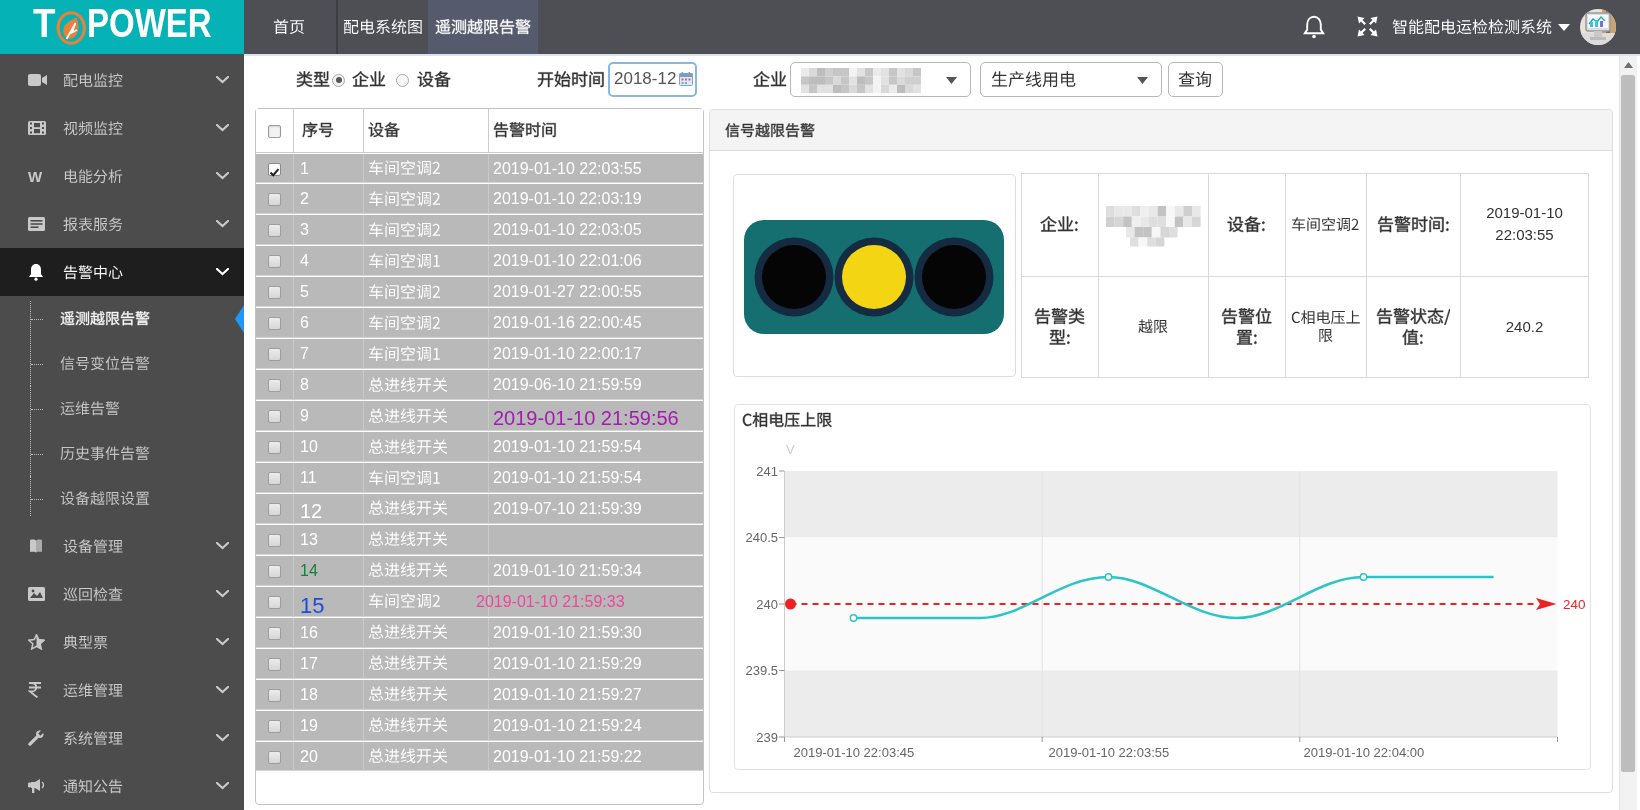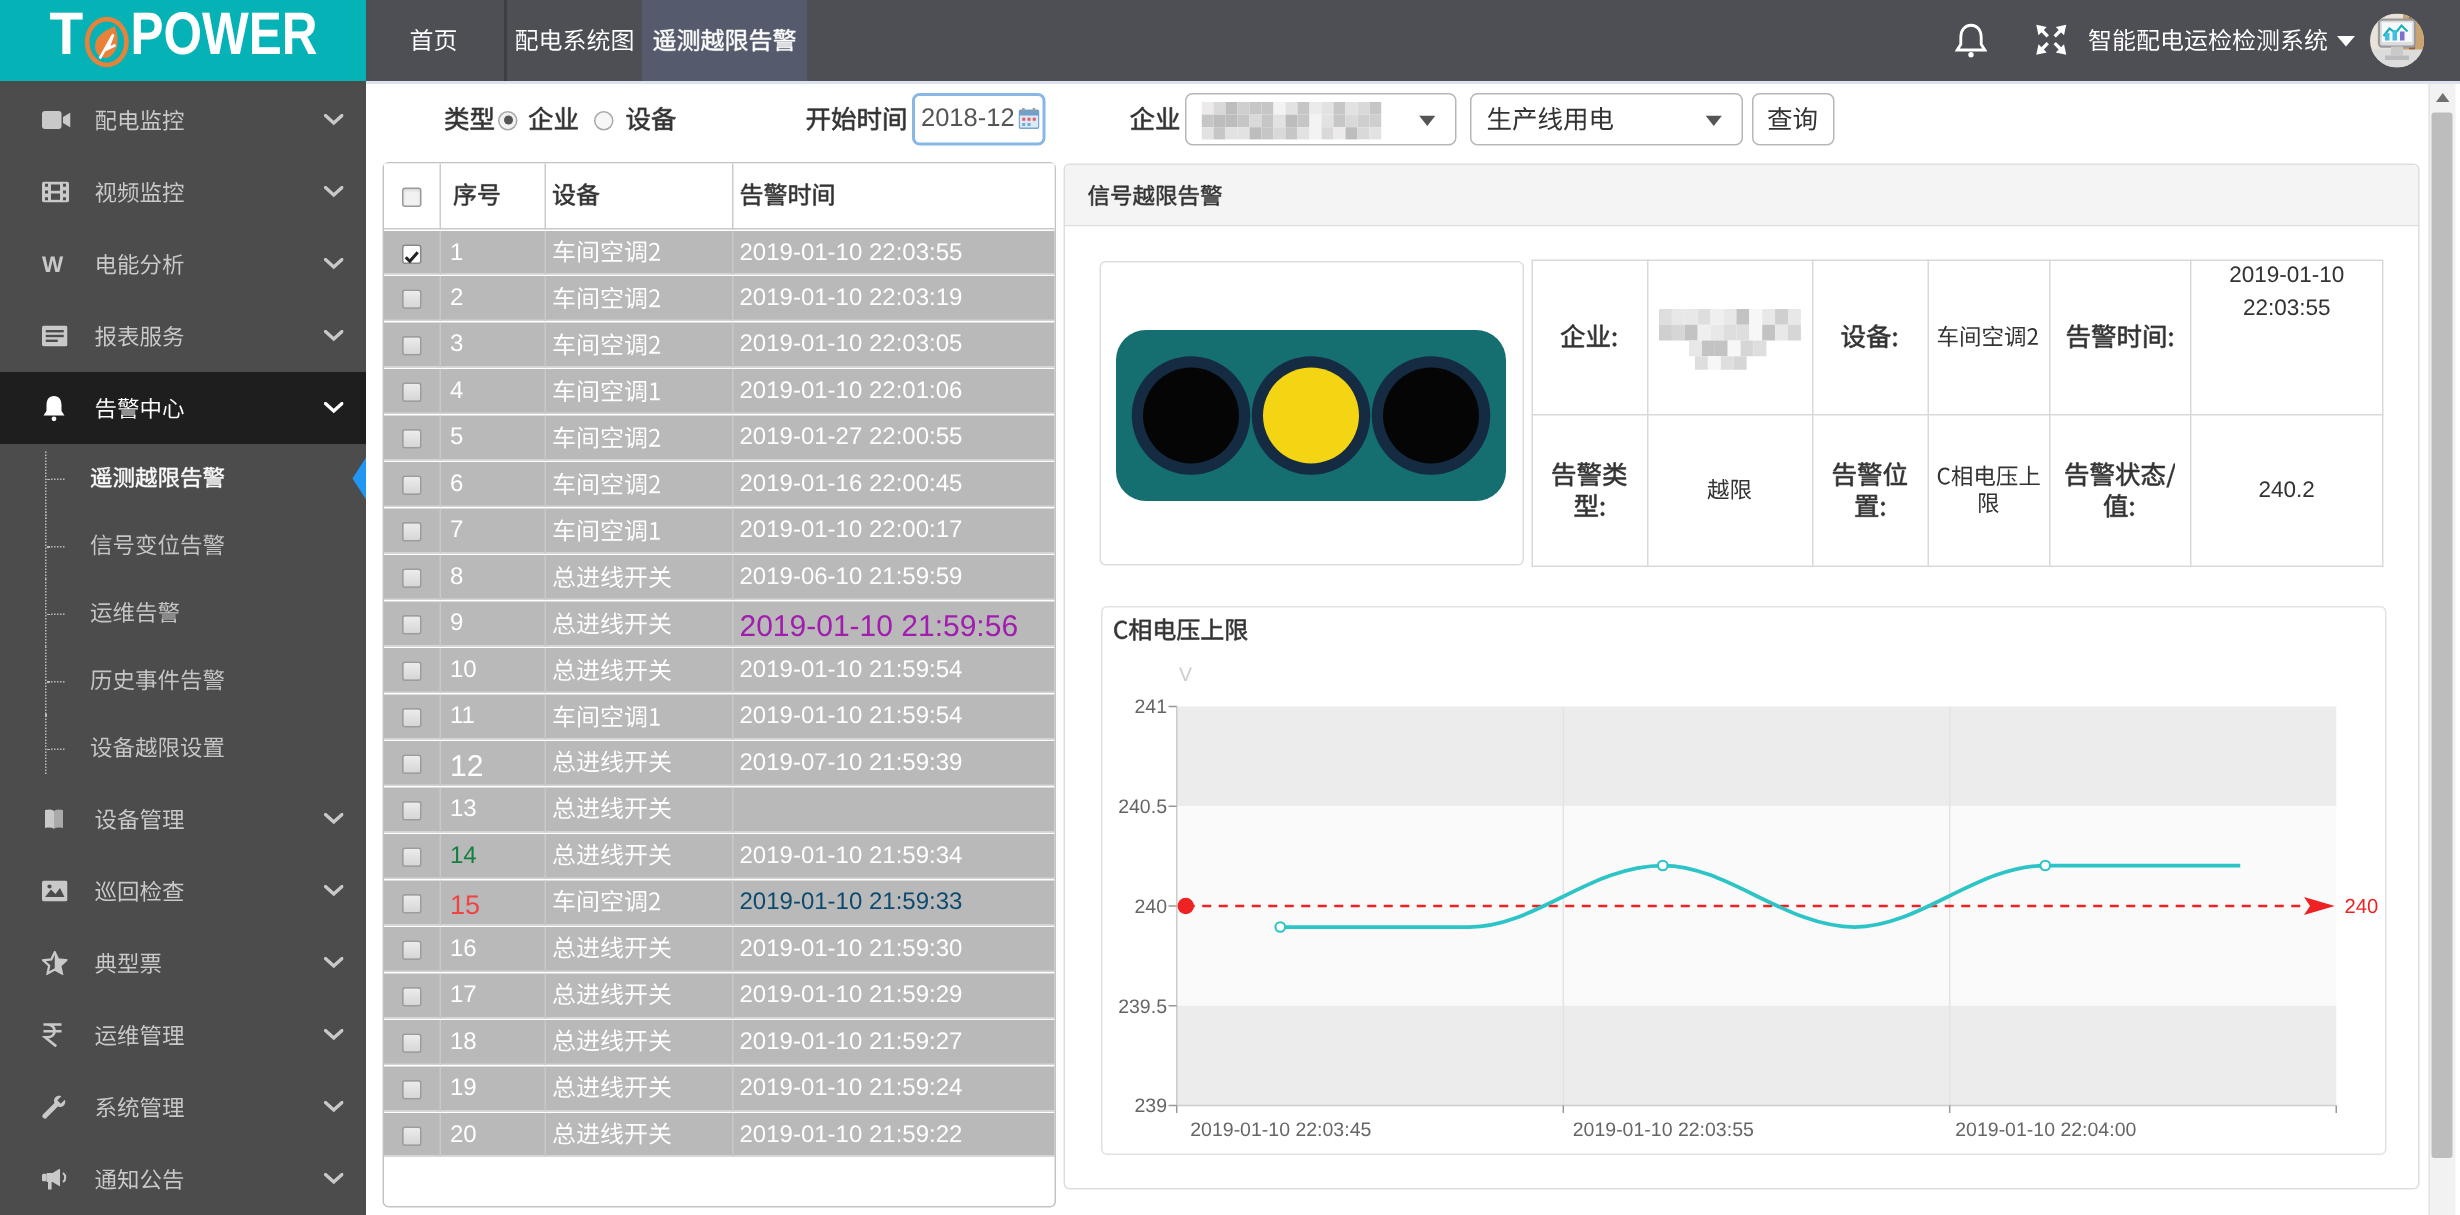--- a/index.html
+++ b/index.html
@@ -816,31 +816,31 @@
       <use href="#z5F00" x="3"></use>
       <use href="#z5173" x="4"></use>
     </svg>
   </div>
 <span class="abs" style="left:493px;top:561.8499999999999px;font-size:16px;color:#fff">2019-01-10 21:59:34</span>
 <div class="abs" style="left:256px;top:586.8px;width:447px;height:29.95px;background:#b9b9b9;border-bottom:1px solid #d4d4d4;"></div>
 <div class="abs" style="left:293px;top:586.8px;width:1px;height:29.95px;background:#c9c9c9;"></div>
 <div class="abs" style="left:363px;top:586.8px;width:1px;height:29.95px;background:#c9c9c9;"></div>
 <div class="abs" style="left:487.5px;top:586.8px;width:1px;height:29.95px;background:#c9c9c9;"></div>
 <div class="abs" style="left:267.5px;top:595.8px;width:13px;height:13px;border:1px solid #9d9d9d;border-radius:2px;background:linear-gradient(#ececec,#d6d6d6);"></div>
-<span class="abs" style="left:300px;top:592.8px;font-size:18px;color:#ef4444">15</span>
+<span class="abs" style="left:300px;top:592.8px;font-size:22px;color:#1d4ed8">15</span>
 <div class="abs" style="left:368px;top:593.3px;width:100px;height:18px;display:flex">
     <svg class="zh" width="72.88" height="16" viewBox="0 -0.86 4.555 1" fill="#fff">
       <use href="#z8F66" x="0"></use>
       <use href="#z95F4" x="1"></use>
       <use href="#z7A7A" x="2"></use>
       <use href="#z8C03" x="3"></use>
       <use href="#z32" x="4"></use>
     </svg>
   </div>
-<span class="abs" style="left:493px;top:592.8px;font-size:16px;color:#0c4a6e">2019-01-10 21:59:33</span>
+<span class="abs" style="left:476px;top:592.8px;font-size:16px;color:#ec4899">2019-01-10 21:59:33</span>
 <div class="abs" style="left:256px;top:617.75px;width:447px;height:29.95px;background:#b9b9b9;border-bottom:1px solid #d4d4d4;"></div>
 <div class="abs" style="left:293px;top:617.75px;width:1px;height:29.95px;background:#c9c9c9;"></div>
 <div class="abs" style="left:363px;top:617.75px;width:1px;height:29.95px;background:#c9c9c9;"></div>
 <div class="abs" style="left:487.5px;top:617.75px;width:1px;height:29.95px;background:#c9c9c9;"></div>
 <div class="abs" style="left:267.5px;top:626.75px;width:13px;height:13px;border:1px solid #9d9d9d;border-radius:2px;background:linear-gradient(#ececec,#d6d6d6);"></div>
 <span class="abs" style="left:300px;top:623.75px;font-size:16px;color:#fff">16</span>
 <div class="abs" style="left:368px;top:624.25px;width:100px;height:18px;display:flex">
     <svg class="zh" width="80" height="16" viewBox="0 -0.86 5 1" fill="#fff">
       <use href="#z603B" x="0"></use>
       <use href="#z8FDB" x="1"></use>
@@ -1003,21 +1003,21 @@
   </div>
 <div class="abs" style="left:1366px;top:173px;width:94px;height:102.5px;display:flex;align-items:center;justify-content:center;flex-direction:column;">
     <svg class="zh" width="72.726" height="17" viewBox="0 -0.86 4.278 1" fill="#333" stroke="#333" stroke-width="0.026">
       <use href="#z544A" x="0"></use>
       <use href="#z8B66" x="1"></use>
       <use href="#z65F6" x="2"></use>
       <use href="#z95F4" x="3"></use>
       <use href="#z3A" x="4"></use>
     </svg>
   </div>
-<div class="abs" style="left:1460px;top:173px;width:129px;height:102.5px;display:flex;align-items:center;flex-direction:column;">
+<div class="abs" style="left:1460px;top:173px;width:129px;height:102.5px;display:flex;align-items:center;justify-content:center;flex-direction:column;">
     <span style="font-size:15px;color:#333;line-height:22px;text-align:center">2019-01-10<br>22:03:55</span>
   </div>
 <div class="abs" style="left:1021px;top:275.5px;width:77px;height:102.5px;display:flex;align-items:center;justify-content:center;flex-direction:column;">
     <svg class="zh" width="51" height="17" viewBox="0 -0.86 3 1" fill="#333" stroke="#333" stroke-width="0.026">
       <use href="#z544A" x="0"></use>
       <use href="#z8B66" x="1"></use>
       <use href="#z7C7B" x="2"></use>
     </svg>
     <svg class="zh" width="21.726" height="17" viewBox="0 -0.86 1.278 1" fill="#333" stroke="#333" stroke-width="0.026" style="margin-top:4px">
       <use href="#z578B" x="0"></use>

